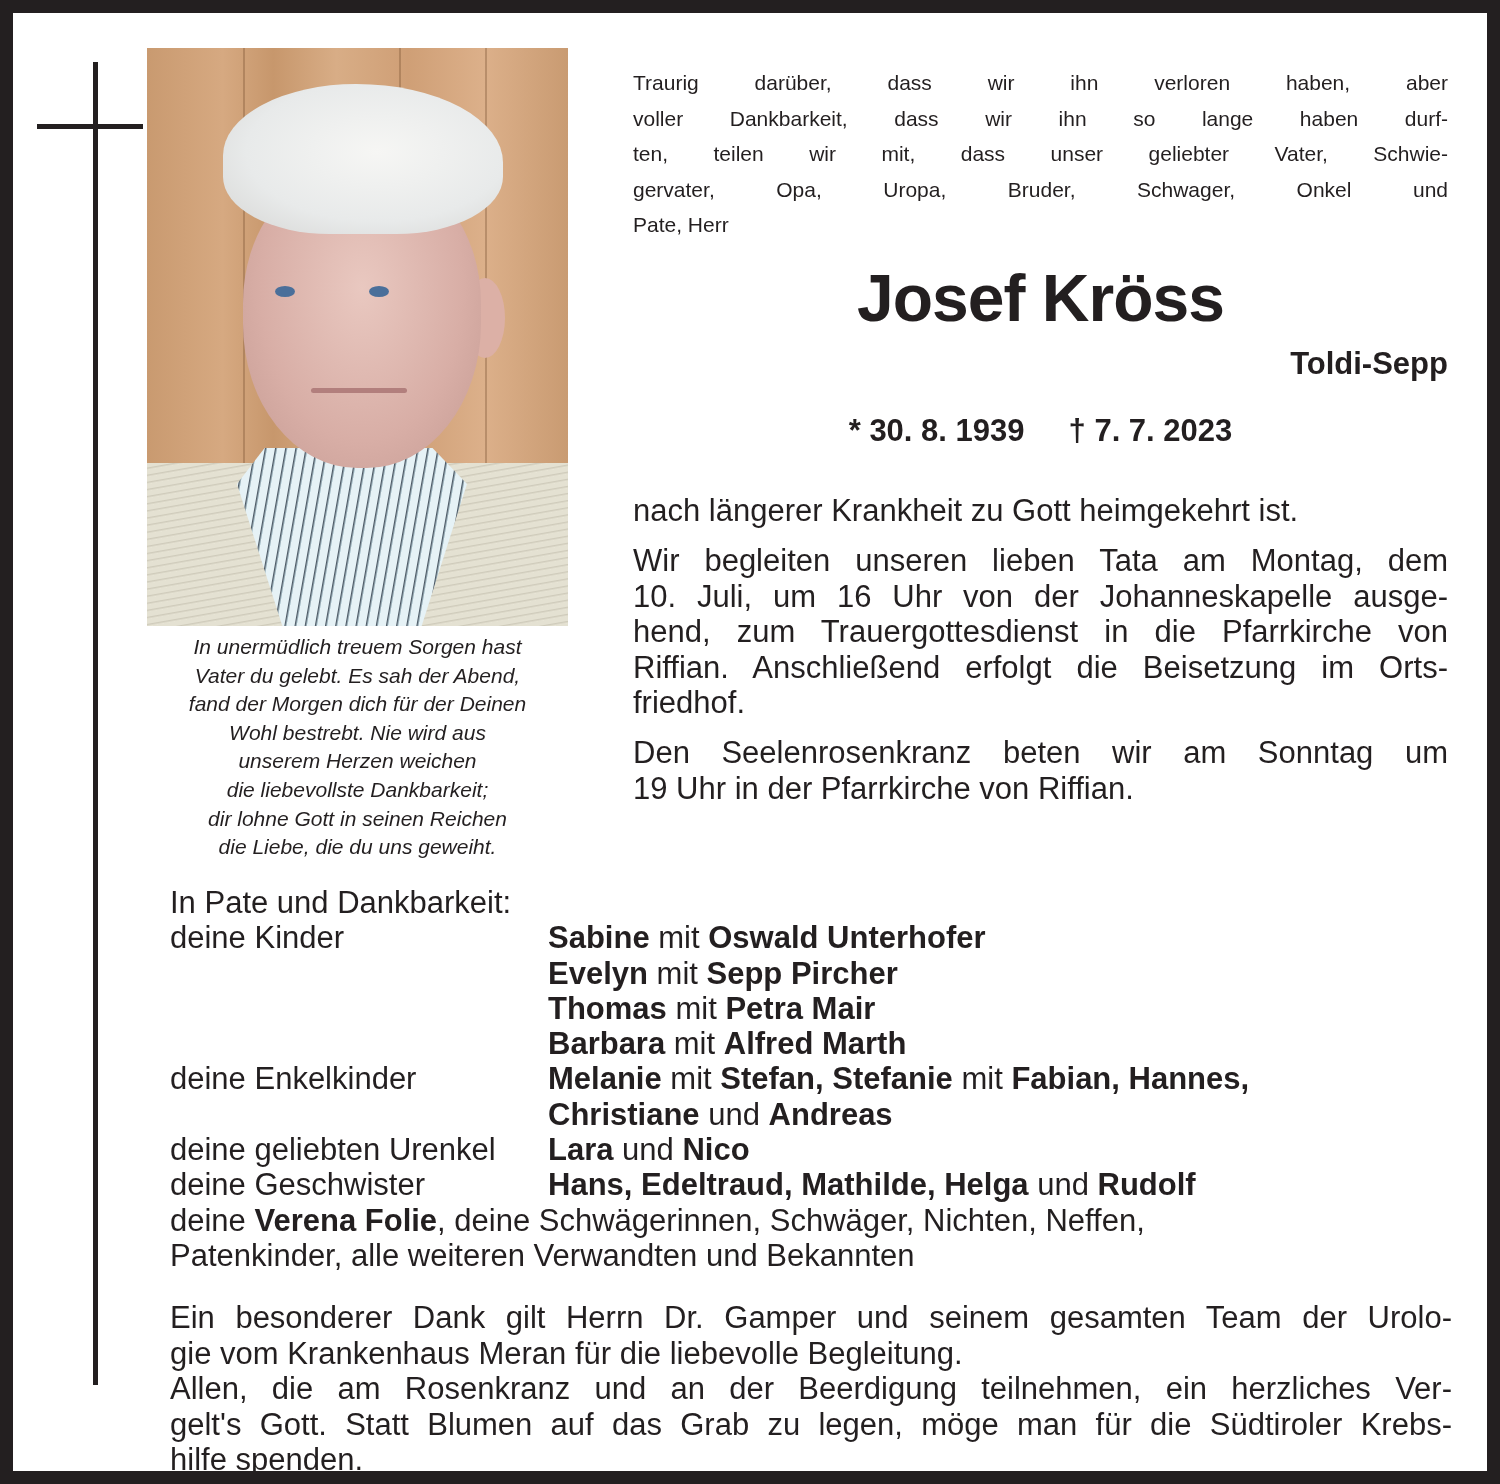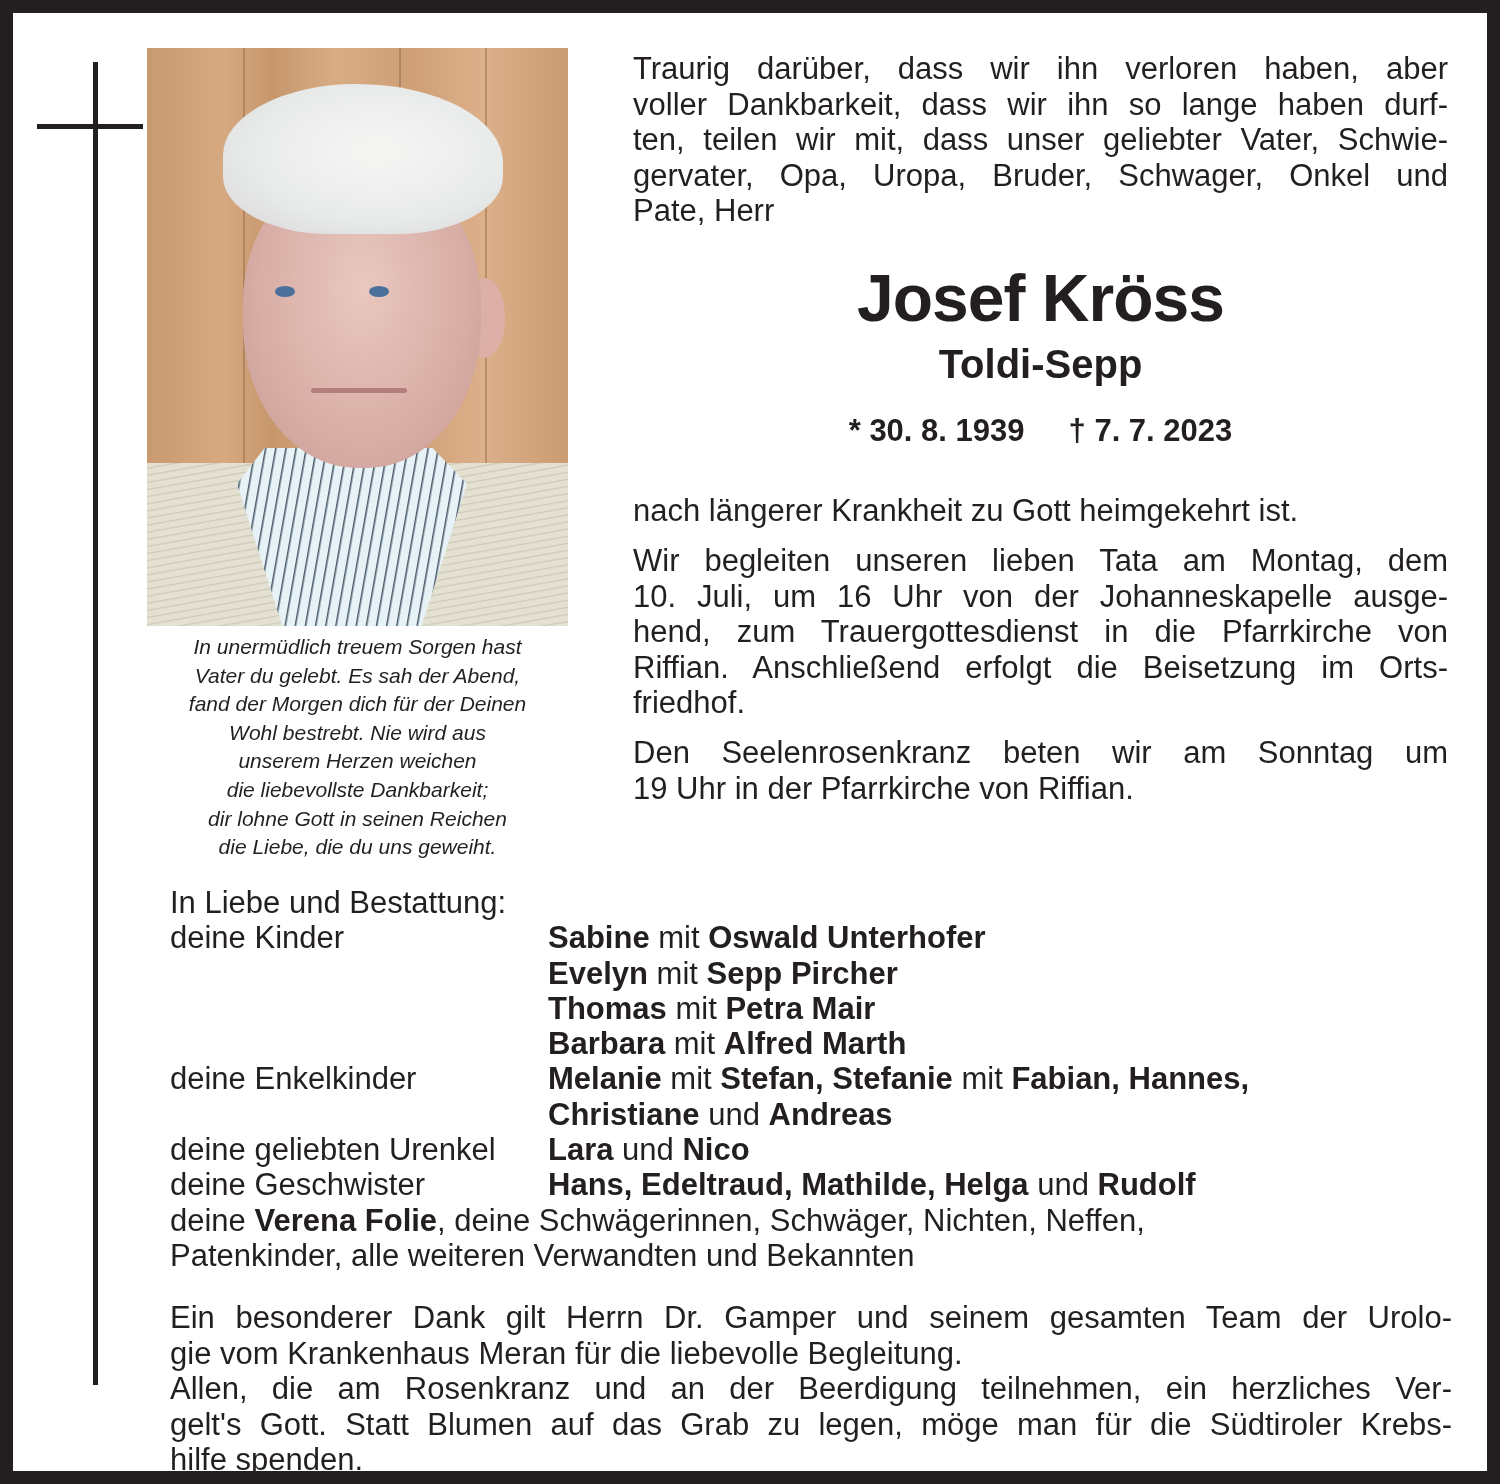--- a/index.html
+++ b/index.html
@@ -27,28 +27,28 @@
   .photo .shirt { position: absolute; left: 90px; top: 400px; width: 230px; height: 180px;
                   background: repeating-linear-gradient(100deg, #e6f2f6 0px, #e6f2f6 7px, #4d5a66 8px, #d3e8ef 10px);
                   clip-path: polygon(12% 0, 85% 0, 100% 20%, 80% 100%, 20% 100%, 0 20%); }
   .photo .neck { position: absolute; left: 150px; top: 370px; width: 130px; height: 110px;
                  background: #dcb7ae; clip-path: polygon(0 0, 100% 0, 70% 100%, 30% 100%); }
 
   .poem { position: absolute; left: 134px; top: 620px; width: 421px; text-align: center;
           font-style: italic; font-size: 21px; line-height: 28.6px; color: #231f20; }
   .poem div { white-space: nowrap; }
 
-  .intro { position: absolute; left: 620px; top: 38px; width: 815px; font-size: 31px; line-height: 35.5px; }
+  .intro { position: absolute; left: 620px; top: 52px; width: 815px; font-size: 21px; line-height: 35.5px; }
   .intro .line { display: block; white-space: nowrap; text-align: justify; text-align-last: justify; }
   .intro .line.last { text-align-last: left; }
 
   .name { position: absolute; left: 620px; top: 240px; width: 815px; text-align: center;
           font-weight: bold; font-size: 66px; line-height: 90px; letter-spacing: -1px; }
-  .nickname { position: absolute; left: 620px; top: 333px; width: 815px; text-align: center;
-              font-weight: bold; font-size: 40px; line-height: 36px; }
+  .nickname { position: absolute; left: 620px; top: 333px; width: 815px; text-align: right;
+              font-weight: bold; font-size: 31px; line-height: 36px; }
   .dates { position: absolute; left: 620px; top: 400px; width: 815px; text-align: center;
            font-weight: bold; font-size: 31px; line-height: 36px; white-space: pre; }
   .dates span + span { margin-left: 44px; }
 
   .body-block { position: absolute; left: 620px; width: 815px; font-size: 31px; line-height: 35.5px; }
   .body-block .line { display: block; white-space: nowrap; text-align: justify; text-align-last: justify; }
   .body-block .line.last { text-align-last: left; }
   .place { position: absolute; left: 620px; top: 800px; font-size: 31px; line-height: 36px; white-space: nowrap; }
   .place .spaced { letter-spacing: 3.6px; }
 
@@ -124,21 +124,21 @@
   </div>
 
   <div class="body-block" style="top:722px">
     <span class="line">Den Seelenrosenkranz beten wir am Sonntag um</span>
     <span class="line last">19 Uhr in der Pfarrkirche von Riffian.</span>
   </div>
 
 
   <div class="family">
     <div class="row">
-        <span>In Liebe und Bestattung:</span>
+        <span>In Pate und Dankbarkeit:</span>
       </div>
 
     <div class="row">
       <span class="lbl">deine Kinder</span>
       <span><b>Sabine</b><span> mit </span><b>Oswald Unterhofer</b></span>
     </div>
     <div class="row">
       <span class="lbl"></span>
       <span><b>Evelyn</b><span> mit </span><b>Sepp Pircher</b></span>
     </div>

